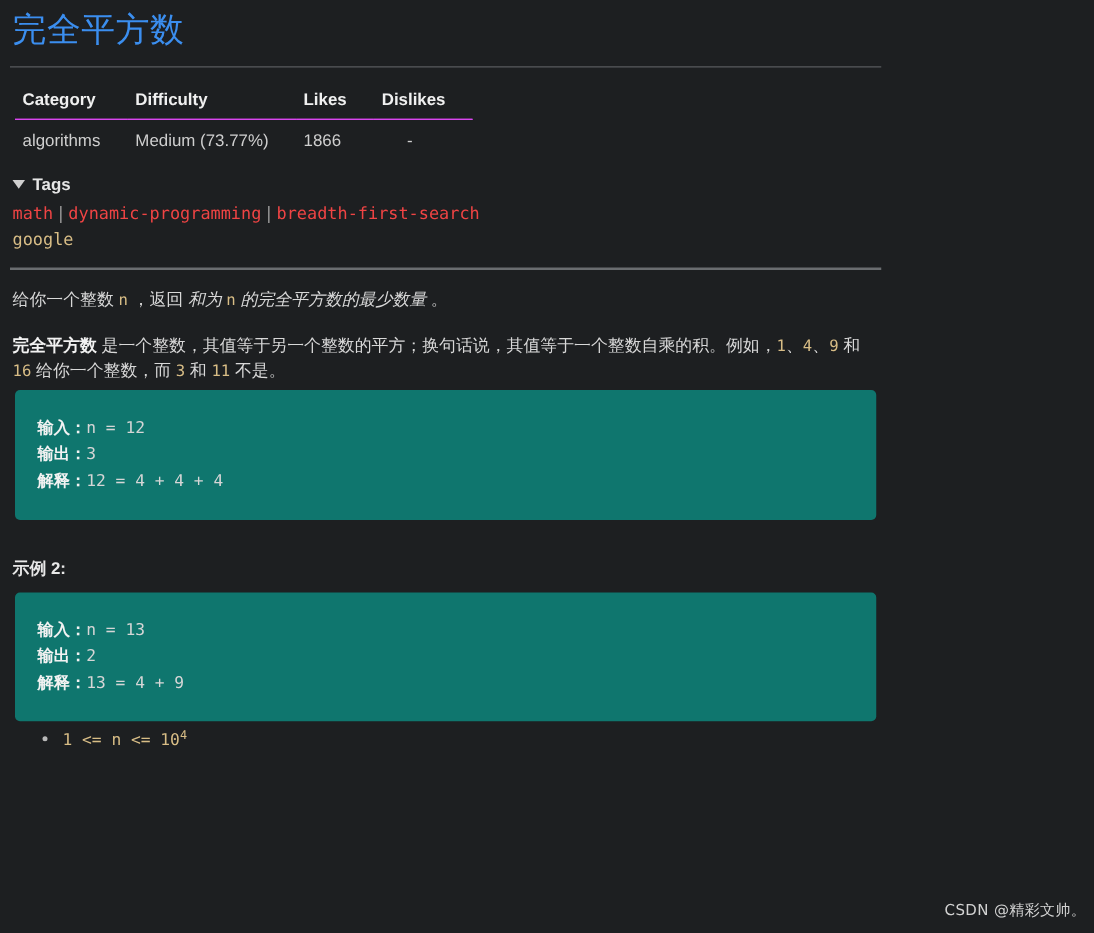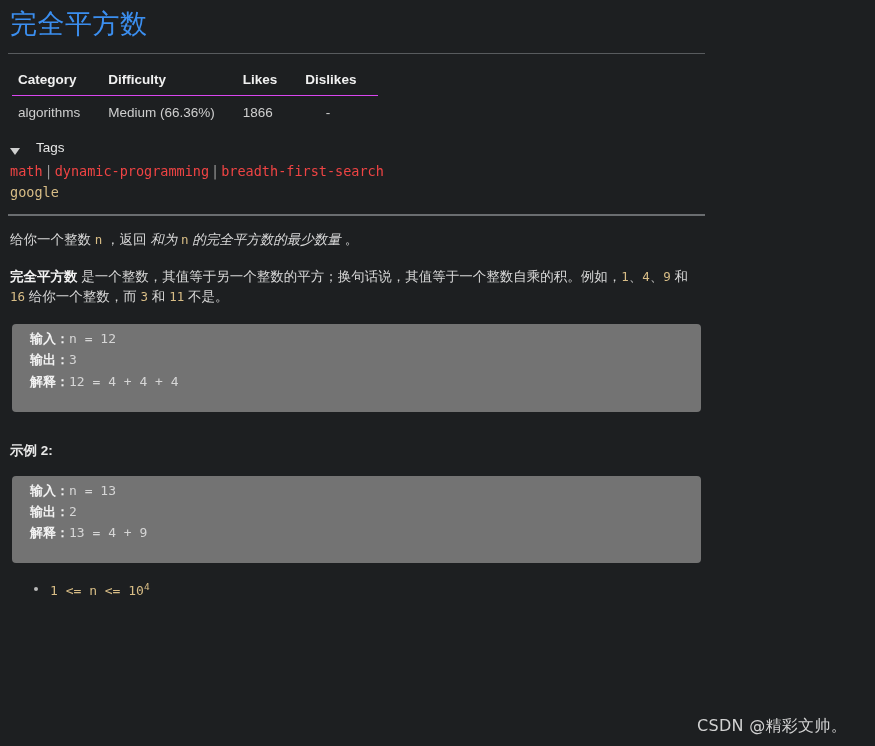--- a/index.html
+++ b/index.html
@@ -59,26 +59,26 @@
     font-size: 13.5px;
     color: #cfcfcf;
     padding: 9px 22px 6px 6px;
     white-space: nowrap;
   }
   .meta-table td.center { text-align: center; padding-right: 28px; }
 
   
   .section-head {
     font-size: 13.5px;
-    font-weight: normal;
+    font-weight: bold;
     color: #e6e6e6;
     margin: 14px 0 6px 4px;
     display: flex;
-    align-items: flex-end;
-    gap: 16px;
+    align-items: center;
+    gap: 6px;
   }
   .caret {
     display: inline-block;
     width: 0; height: 0;
     border-left: 5px solid transparent;
     border-right: 5px solid transparent;
     border-top: 7px solid #cfcfcf;
   }
   .taglist {
     margin: 0 0 2px 4px;
@@ -116,24 +116,24 @@
   .bold { font-weight: bold; color: #f2f2f2; }
 
   
   .ex-label {
     font-size: 13.5px;
     font-weight: bold;
     color: #e8e8e8;
     margin: 30px 4px 10px 4px;
   }
   pre.code {
-    background: #737373;
+    background: #0f766e;
     border-radius: 4px;
-    margin: 16px 6px;
-    padding: 4px 18px 20px 18px;
+    margin: 4px 6px;
+    padding: 20px 18px 20px 18px;
     font-family: "DejaVu Sans Mono", "Liberation Mono", monospace;
     font-size: 13px;
     line-height: 1.62;
     color: #d6d6d6;
     white-space: pre;
     overflow: hidden;
   }
   pre.code b { color: #f2f2f2; font-weight: bold; }
 
   
@@ -162,23 +162,23 @@
     top: 8px;
     width: 4px; height: 4px;
     border-radius: 50%;
     background: #b9b9b9;
   }
   sup { font-size: 9.5px; vertical-align: super; }
 
   
   .watermark {
     position: absolute;
-    right: 28px;
+    right: 6px;
     bottom: 9px;
-    font-size: 16px;
+    font-size: 12px;
     color: #d2d2d2;
     font-family: "DejaVu Sans", "Liberation Sans", sans-serif;
     letter-spacing: 0.3px;
   }
 </style>
 </head>
 <body>
 
 <div class="page">
 
@@ -190,21 +190,21 @@
       <tr>
         <th>Category</th>
         <th>Difficulty</th>
         <th>Likes</th>
         <th>Dislikes</th>
       </tr>
     </thead>
     <tbody>
       <tr>
         <td>algorithms</td>
-        <td>Medium (66.36%)</td>
+        <td>Medium (73.77%)</td>
         <td>1866</td>
         <td class="center">-</td>
       </tr>
     </tbody>
   </table>
 
   <div class="section-head">
     <span class="caret"></span>
     <span>Tags</span>
   </div>

